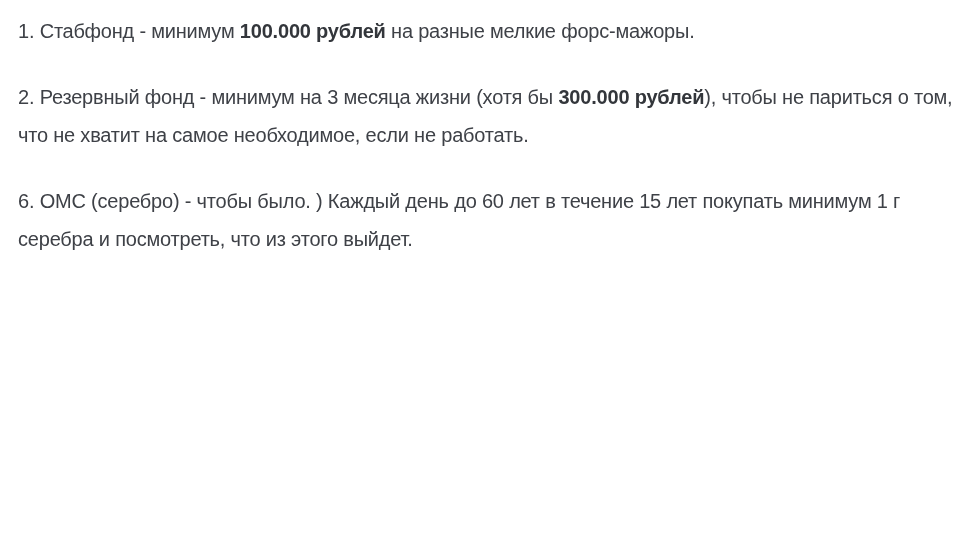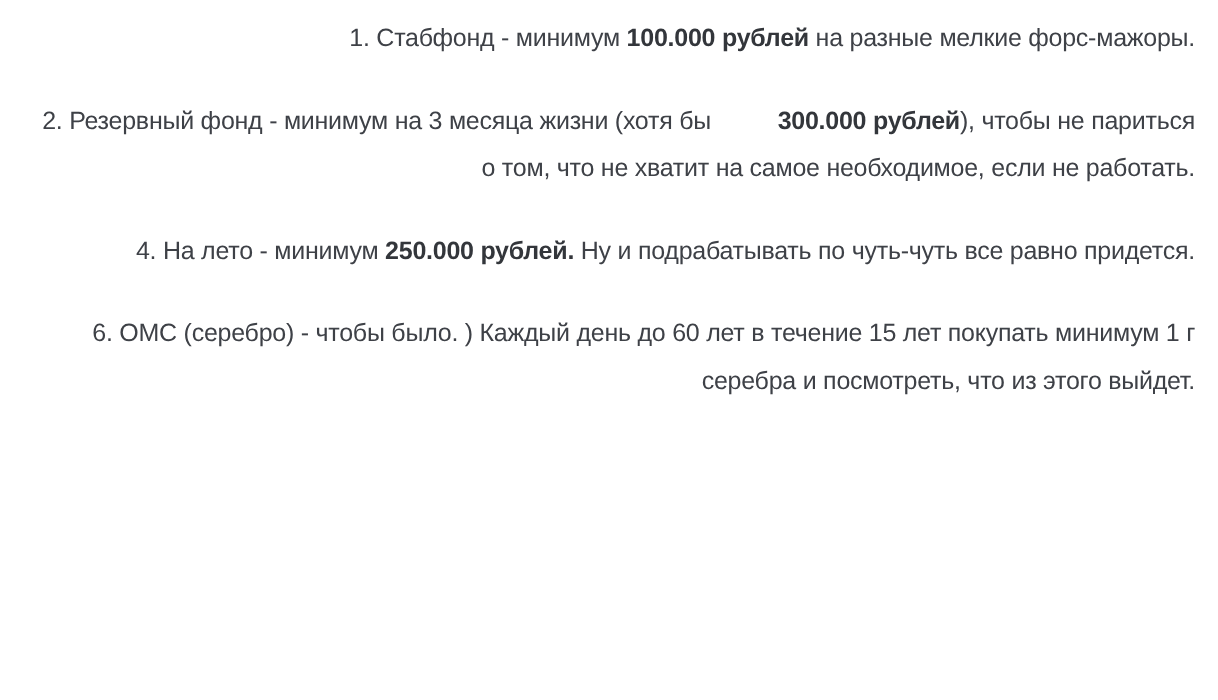--- a/index.html
+++ b/index.html
@@ -14,31 +14,29 @@
   }
   .doc {
     box-sizing: border-box;
     width: 974px;
     padding: 12px 18px 0 18px;
     font-family: "Liberation Sans", "DejaVu Sans", sans-serif;
     font-size: 20px;
     line-height: 38px;
     letter-spacing: -0.2px;
     color: #3e4147;
-    text-align: right;
   }
   .para {
     margin: 0 0 28px 0;
   }
   .bold {
     font-weight: 700;
     color: #33363b;
   }
 </style>
 </head>
 <body style="background: rgb(255, 255, 255);">
 
 <div class="doc" style="color: rgb(62, 65, 71);">
     <p class="para"><span class="">1. Стабфонд - минимум </span><span class="bold" style="color: rgb(51, 54, 59);">100.000 рублей</span><span class=""> на разные мелкие форс-мажоры.</span></p>
-    <p class="para"><span class="">2. Резервный фонд - минимум на 3 месяца жизни (хотя бы </span><span class="bold" style="color: rgb(51, 54, 59); margin-left: 48px;">300.000 рублей</span><span class="">), чтобы не париться о том, что не хватит на самое необходимое, если не работать.</span></p>
-    <p class="para"><span class="">4. На лето - минимум </span><span class="bold" style="color: rgb(51, 54, 59);">250.000 рублей.</span><span class=""> Ну и подрабатывать по чуть-чуть все равно придется.</span></p>
+    <p class="para"><span class="">2. Резервный фонд - минимум на 3 месяца жизни (хотя бы </span><span class="bold" style="color: rgb(51, 54, 59);">300.000 рублей</span><span class="">), чтобы не париться о том, что не хватит на самое необходимое, если не работать.</span></p>
     <p class="para"><span class="">6. ОМС (серебро) - чтобы было. ) Каждый день до 60 лет в течение 15 лет покупать минимум 1 г серебра и посмотреть, что из этого выйдет.</span></p>
   </div>
 
 </body></html>

